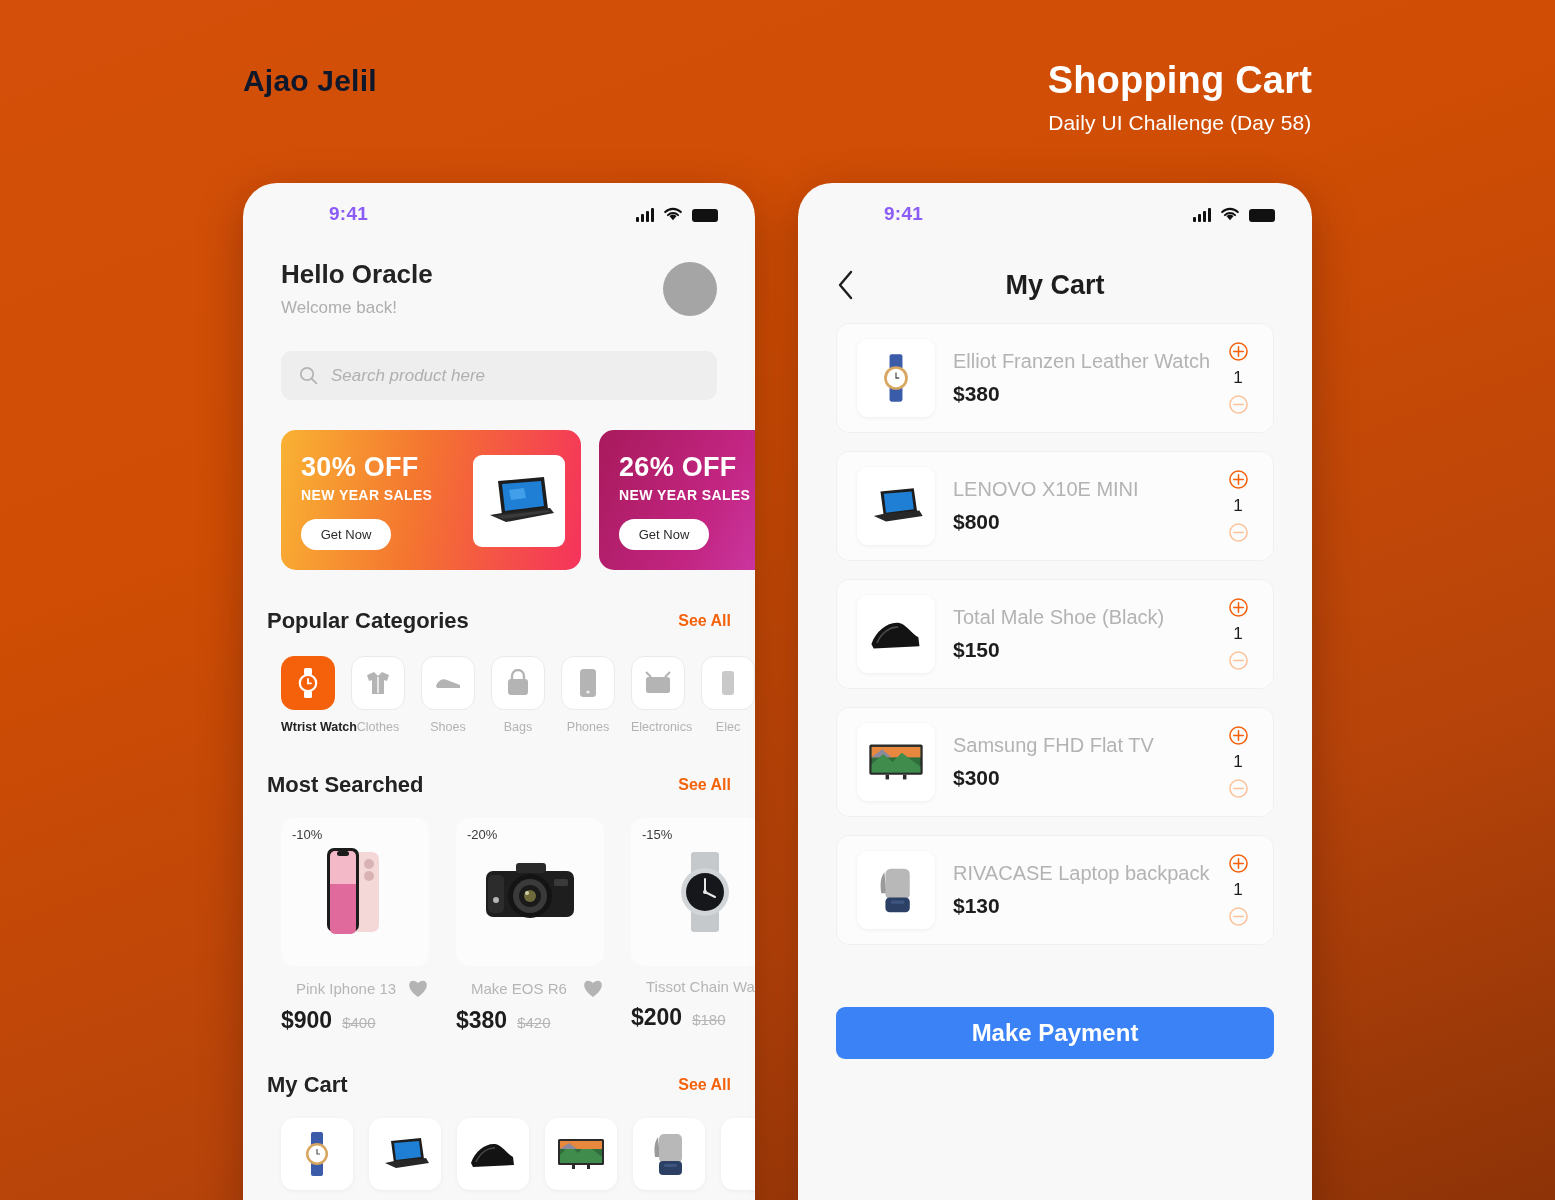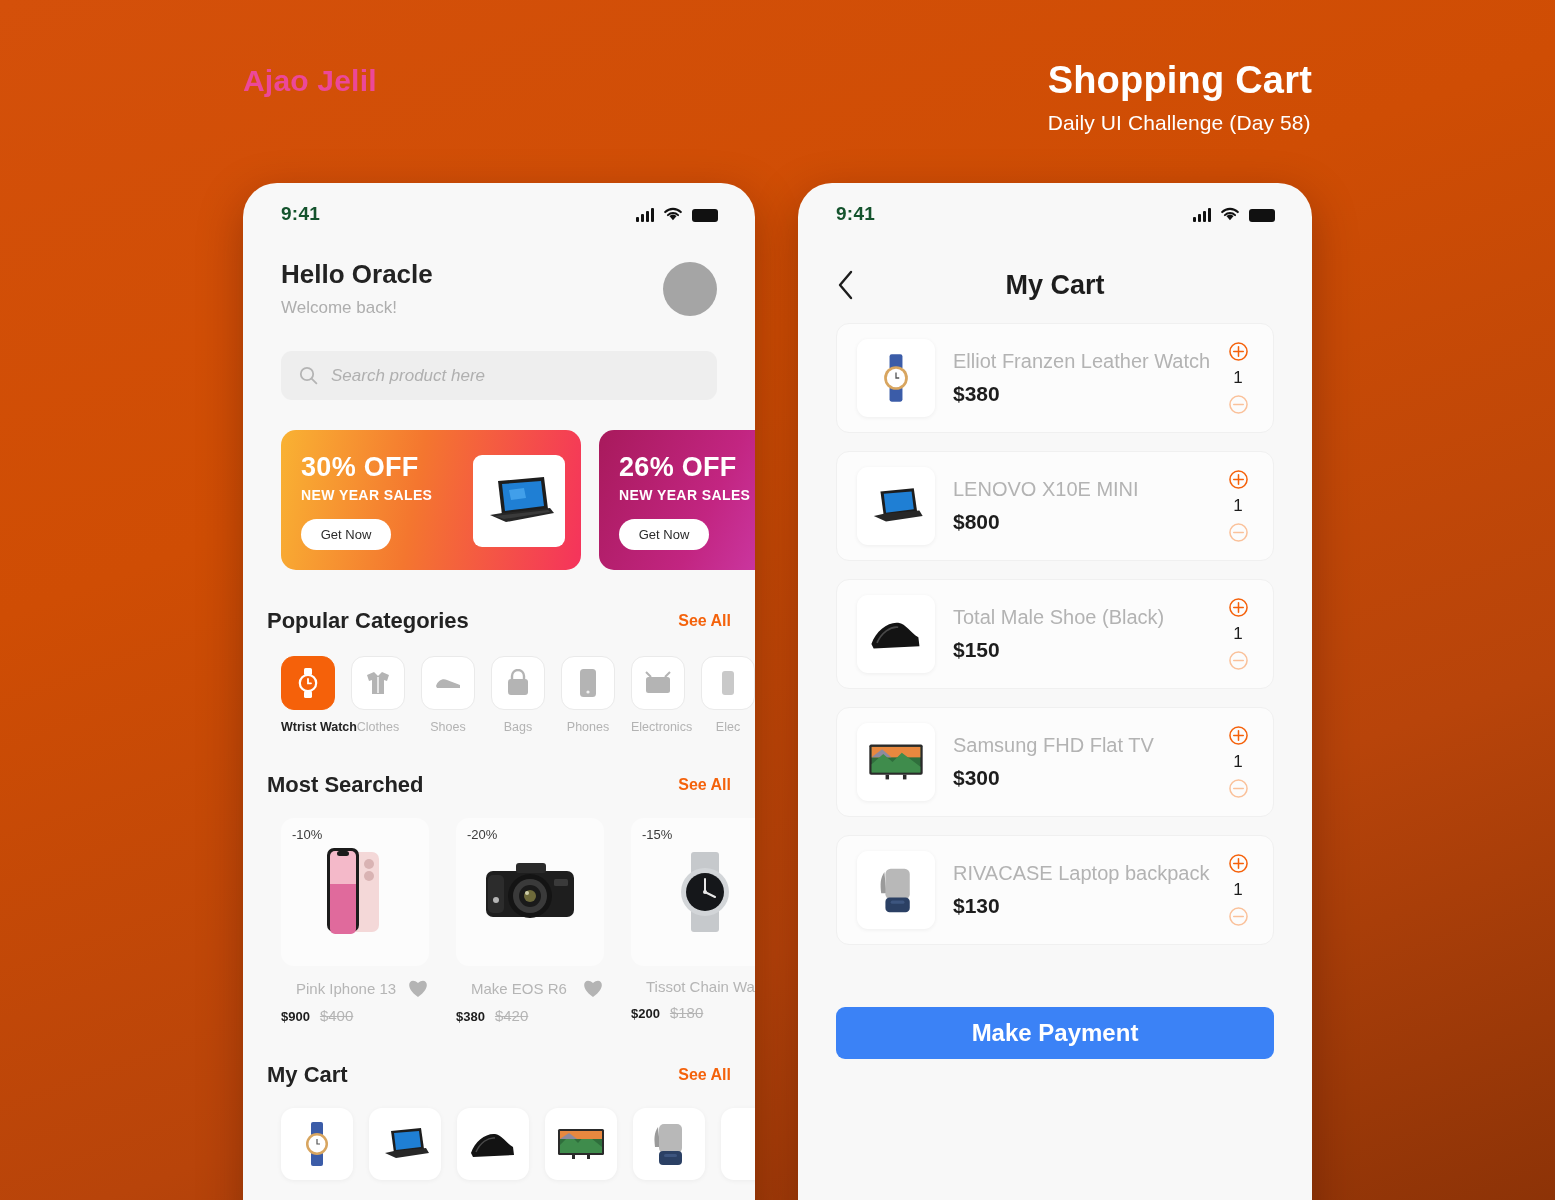--- a/index.html
+++ b/index.html
@@ -7,39 +7,39 @@
   body {
     font-family:"Liberation Sans", sans-serif;
     background: linear-gradient(160deg, #d4500a 0%, #cf4d04 35%, #b8440a 70%, #8d3307 100%);
     position:relative;
   }
 
   
   .poster-head { position:absolute; top:0; left:0; width:1555px; height:175px; }
   .author {
     position:absolute; left:243px; top:64px;
-    font-size:30px; font-weight:bold; color:#ec4899; letter-spacing:.2px;
+    font-size:30px; font-weight:bold; color:#0f172a; letter-spacing:.2px;
   }
-  .title-block { position:absolute; right:243px; top:60px; text-align:left;margin-left:11px; }
+  .title-block { position:absolute; right:243px; top:60px; text-align:center;margin-left:11px; }
   .poster-title { font-size:38px; font-weight:bold; color:#fff; line-height:1.1; letter-spacing:.2px;}
   .poster-sub { font-size:21px; color:#fff; margin-top:9px; letter-spacing:.1px;}
 
   
   .phone {
     position:absolute; top:183px; background:#f8f8f8;
     border-radius:34px; overflow:hidden;
     box-shadow:0 14px 44px rgba(60,15,0,.34);
   }
   .phone-a { left:243px; width:512px; height:1060px; }
   .phone-b { left:798px; width:514px; height:1060px; }
 
   
   .statusbar { height:62px; display:flex; align-items:center; justify-content:space-between;
                padding:0 37px 0 38px; }
-  .clock { font-size:19px; font-weight:bold; color:#14532d; letter-spacing:.3px;}
+  .clock { font-size:19px; font-weight:bold; color:#8b5cf6; letter-spacing:.3px;margin-left:48px;}
   .status-icons { display:flex; align-items:flex-end; gap:9px; }
   .bars { display:flex; align-items:flex-end; gap:2px; height:14px;}
   .bars i { display:block; width:3px; background:#111; border-radius:1px;}
   .bars i:nth-child(1){height:5px} .bars i:nth-child(2){height:8px}
   .bars i:nth-child(3){height:11px} .bars i:nth-child(4){height:14px}
   .batt { width:26px; height:13px; background:#111; border-radius:3px; }
 
   
   .greet-row { display:flex; justify-content:space-between; align-items:center;
                padding:14px 38px 0 38px; }
@@ -81,21 +81,21 @@
   .cat.active .cat-lb { color:#232323; font-weight:bold; }
 
   .prods { display:flex; gap:27px; padding:20px 0 0 38px; }
   .prod { width:148px; flex:0 0 auto; }
   .prod-card { width:148px; height:148px; background:#fcfcfc; border-radius:13px;
                position:relative; display:flex; align-items:center; justify-content:center;}
   .prod-disc { position:absolute; left:11px; top:9px; font-size:13px; color:#3b3b3b;}
   .prod-row { display:flex; align-items:center; justify-content:space-between; margin-top:12px; }
   .prod-name { font-size:15px; color:#b5b5b5; white-space:nowrap; overflow:hidden;margin-left:15px; }
   .prod-prices { margin-top:9px; display:flex; align-items:baseline; gap:10px; }
-  .price-new { font-size:13px; font-weight:bold; color:#1d1d1d;}
+  .price-new { font-size:23px; font-weight:bold; color:#1d1d1d;}
   .price-old { font-size:15px; color:#b5b5b5; text-decoration:line-through;}
 
   .cart-strip { display:flex; gap:16px; padding:20px 0 0 38px; }
   .cart-thumb { width:72px; height:72px; background:#fff; border-radius:13px; flex:0 0 auto;
                 display:flex; align-items:center; justify-content:center;
                 box-shadow:0 1px 5px rgba(0,0,0,.05);}
 
   
   .nav { display:flex; align-items:center; padding:16px 38px 0 38px; position:relative; height:64px;}
   .back { font-size:30px; color:#1d1d1d; line-height:1; }

